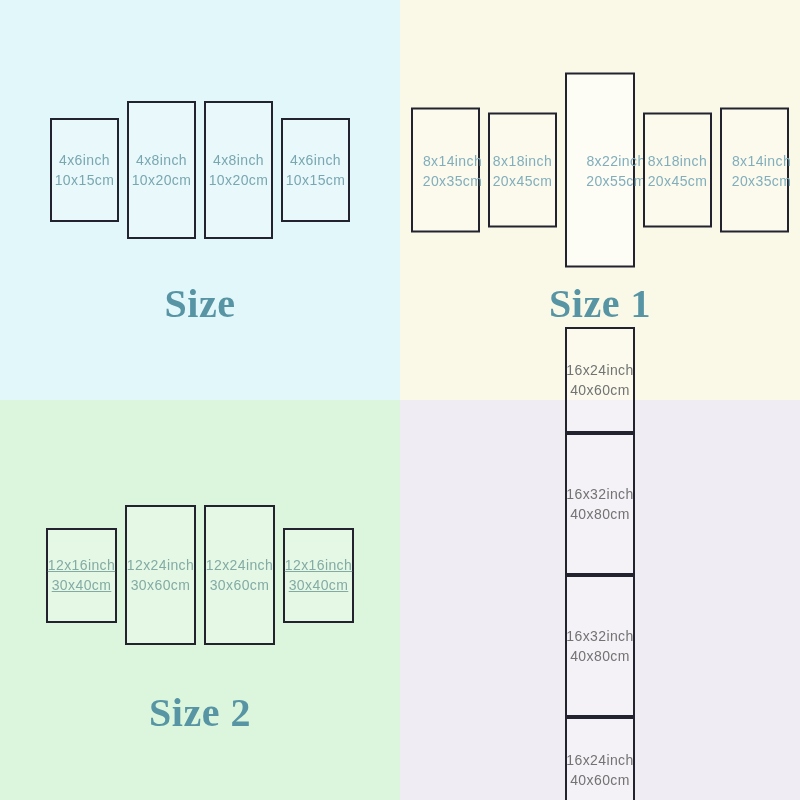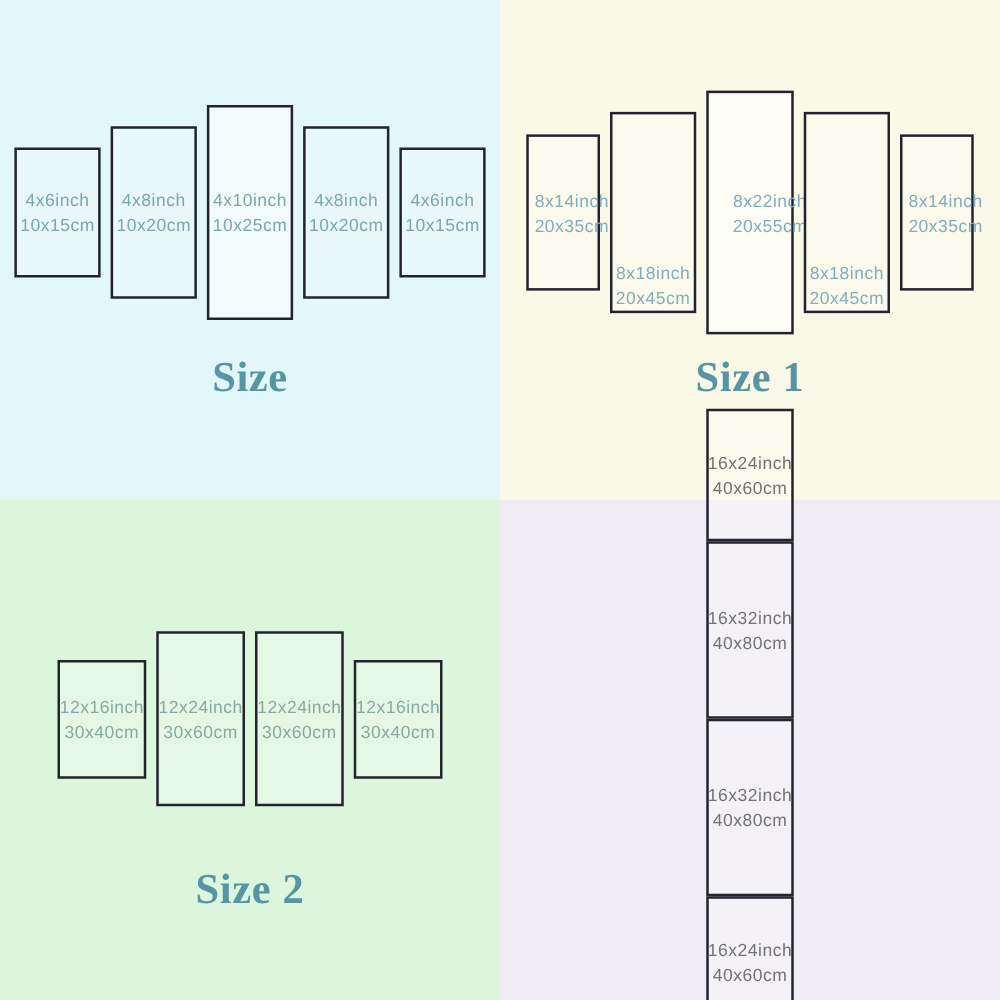--- a/index.html
+++ b/index.html
@@ -44,37 +44,37 @@
     white-space: nowrap;
   }
   .q-title {
     position: absolute;
     left: 0; right: 0;
     margin: 0;
     transform: translateY(-50%);
     text-align: center;
     font-family: "Liberation Serif", serif;
     font-weight: 700;
-    font-size: 34px;
+    font-size: 40px;
     letter-spacing: 0.5px;
     color: var(--title-color, #5795a4);
   }
   .q0 .q-title, .q1 .q-title { top: 303px; }
   .q2 .q-title, .q3 .q-title { top: 312px; }
 
   
   .q0 .p1, .q0 .p5 { width: 69px; height: 104px; }
   .q0 .p2, .q0 .p4 { width: 69px; height: 138px; }
   .q0 .p3          { width: 69px; height: 172px; }
 
-  .q1 .p1, .q1 .p5 { width: 59px; height: 125px; padding-left: 14px; }
-  .q1 .p2, .q1 .p4 { width: 69px; height: 161px; align-items: flex-end; }
+  .q1 .p1, .q1 .p5 { width: 69px; height: 125px; padding-left: 14px; }
+  .q1 .p2, .q1 .p4 { width: 69px; height: 115px; }
   .q1 .p3          { width: 70px; height: 195px; padding-left: 32px; }
 
-  .q2 .p1, .q2 .p5 { width: 71px; height: 95px; }
+  .q2 .p1, .q2 .p5 { width: 71px; height: 95px; text-decoration: underline; }
   .q2 .p2, .q2 .p4 { width: 71px; height: 140px; }
   .q2 .p3          { width: 71px; height: 189px; }
 
   .q3 .p1, .q3 .p5 { width: 70px; height: 106px; }
   .q3 .p2, .q3 .p4 { width: 70px; height: 142px; align-items: center; }
   .q3 .p3          { width: 70px; height: 178px; }
 </style>
 </head>
 <body>
 
@@ -87,26 +87,20 @@
           <div>4x6inch</div>
           <div>10x15cm</div>
         </div>
       </div>
       <div class="panel p2">
         <div class="panel-text">
           <div>4x8inch</div>
           <div>10x20cm</div>
         </div>
       </div>
-      <div class="panel p3 center">
-        <div class="panel-text">
-          <div>4x10inch</div>
-          <div>10x25cm</div>
-        </div>
-      </div>
       <div class="panel p4">
         <div class="panel-text">
           <div>4x8inch</div>
           <div>10x20cm</div>
         </div>
       </div>
       <div class="panel p5">
         <div class="panel-text">
           <div>4x6inch</div>
           <div>10x15cm</div>

